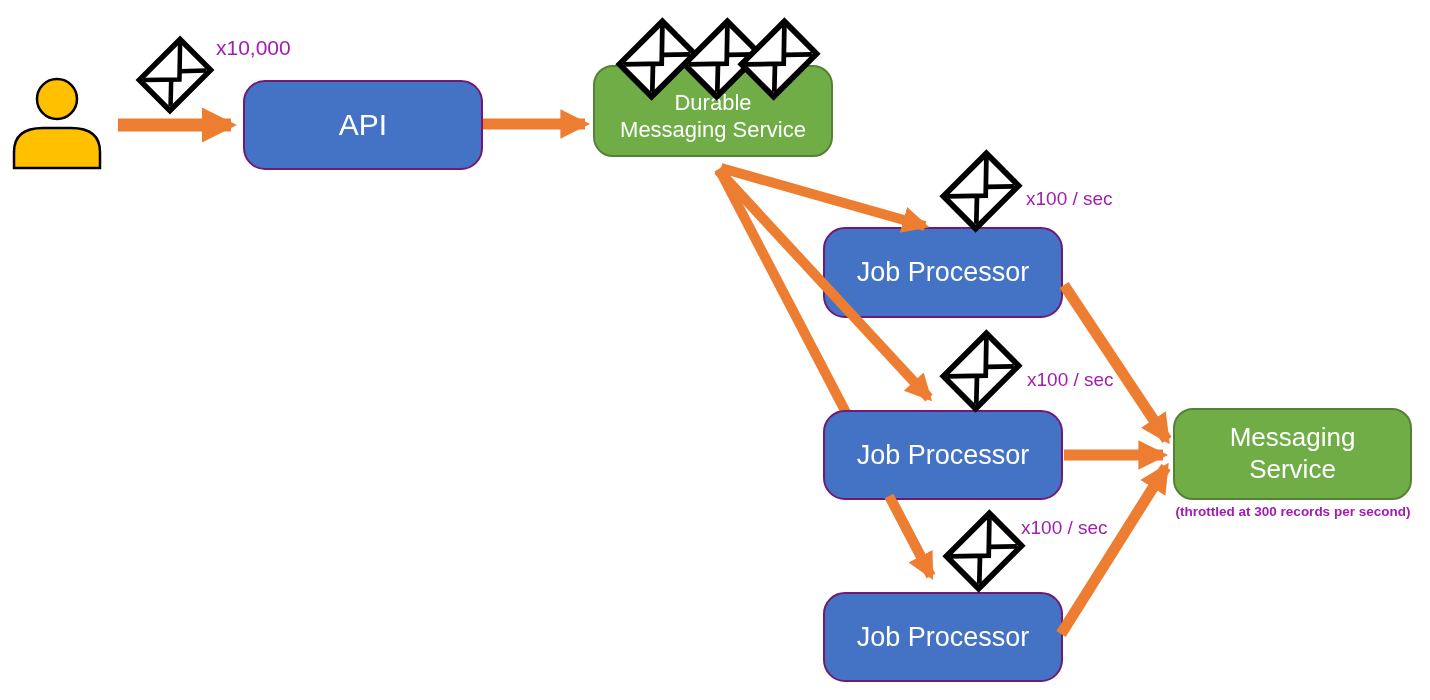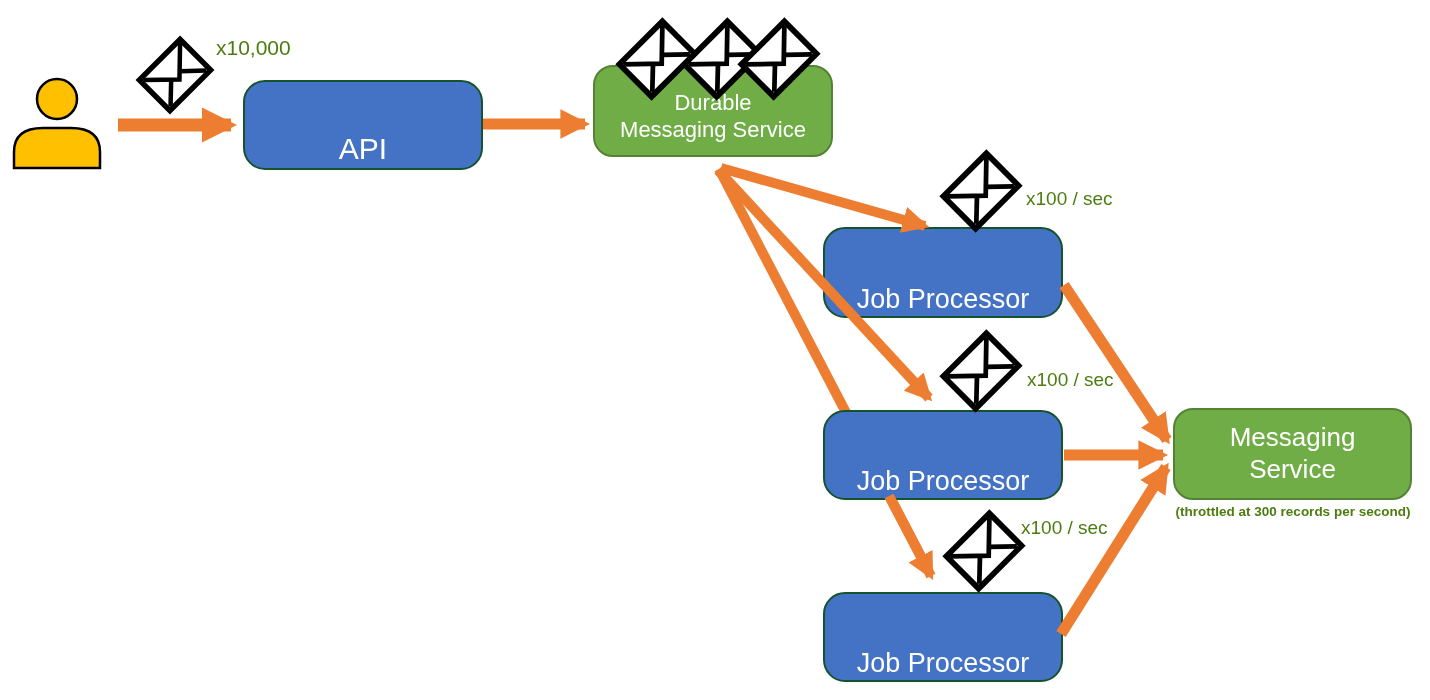--- a/index.html
+++ b/index.html
@@ -14,30 +14,30 @@
   #arrows-under{z-index:1;}
   #arrows-over{z-index:3;}
   .node{
     position:absolute;
     display:flex;flex-direction:column;align-items:center;justify-content:center;
     color:#ffffff;text-align:center;
     z-index:2;
     box-sizing:border-box;
     line-height:1.22;
   }
-  .node-blue{background:#4472C4;border:2px solid #14532d;border-radius:22px;justify-content:flex-end;}
+  .node-blue{background:#4472C4;border:2px solid #701a75;border-radius:22px;}
   .node-green{background:#70AD47;border:2px solid #548235;border-radius:20px;}
   #node-api{left:243px;top:80px;width:240px;height:90px;font-size:30px;}
   #node-dms{left:593px;top:65px;width:240px;height:92px;font-size:22px;padding-top:12px;}
   #node-jp1{left:823px;top:227px;width:240px;height:91px;font-size:27px;}
   #node-jp2{left:823px;top:410px;width:240px;height:90px;font-size:27px;}
   #node-jp3{left:823px;top:592px;width:240px;height:90px;font-size:27px;}
   #node-ts{left:1173px;top:408px;width:239px;height:92px;font-size:26px;}
   .annotation{
-    position:absolute;color:#4d7c0f;z-index:5;white-space:nowrap;
+    position:absolute;color:#a21caf;z-index:5;white-space:nowrap;
   }
   #label-ingress{left:216px;top:36px;font-size:21px;}
   #label-rate1{left:1026px;top:188px;font-size:19px;}
   #label-rate2{left:1027px;top:369px;font-size:19px;}
   #label-rate3{left:1021px;top:517px;font-size:19px;}
   #label-caption{
     left:1132px;top:504px;width:322px;
     font-size:13.5px;font-weight:bold;text-align:center;
   }
   .line-span{display:block;}

